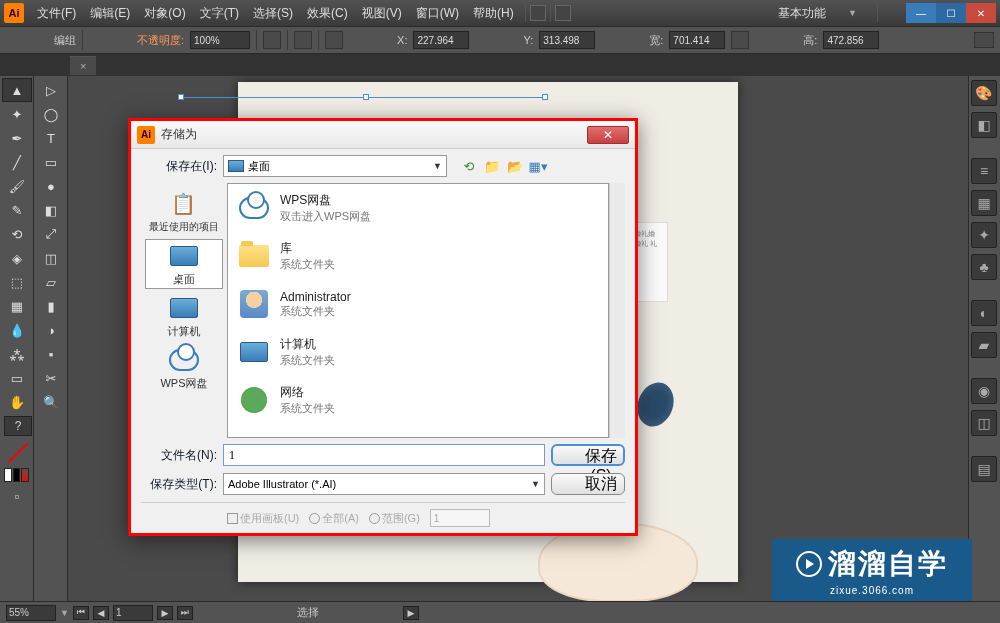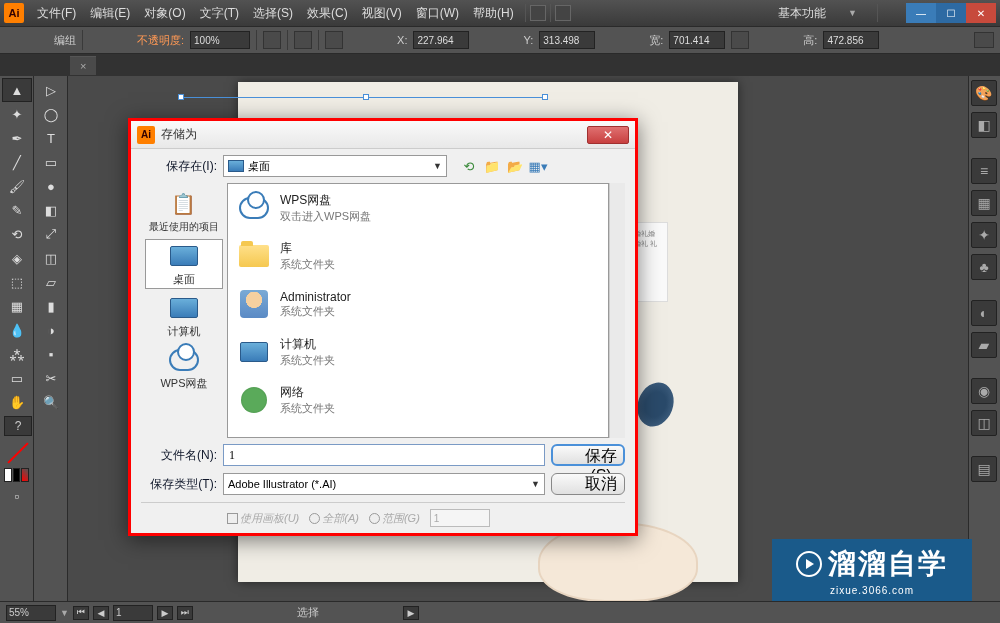--- a/index.html
+++ b/index.html
@@ -112,21 +112,21 @@
     .folder-draw::before { content: ''; position: absolute; top: -4px; left: 2px; width: 12px; height: 5px; background: #f5c850; border-radius: 2px 2px 0 0; }
     .user-draw { width: 28px; height: 28px; background: radial-gradient(circle at 50% 35%, #f5d0a0 35%, transparent 36%), linear-gradient(#7aaad5, #5a8ac5); border-radius: 4px; }
     .pc-draw { width: 28px; height: 20px; background: linear-gradient(#6aafda, #3a7cb8); border: 1px solid #2a5a8a; border-radius: 2px; }
     .net-draw { width: 26px; height: 26px; background: radial-gradient(circle, #5aaa5a 60%, #3a7a3a); border-radius: 50%; }
     .dlg-bottom { display: flex; gap: 6px; align-items: center; margin-bottom: 7px; }
     .dlg-bottom .dlg-label { width: 76px; }
     .filename-input { flex: 1; height: 22px; border: 1px solid #7a9ac5; background: #fff; font-size: 12px; padding: 0 5px; font-family: "SimSun"; }
     .dlg-btn { width: 74px; height: 22px; border: 1px solid #888; background: linear-gradient(#fafafa, #e0e0e0); font-size: 16px; border-radius: 6px; padding-left: 26px; }
     .dlg-btn.primary { border: 2px solid #4a90d9; }
     .dlg-footer { display: flex; align-items: center; gap: 10px; padding: 6px 0 0 86px; border-top: 1px solid #ccc; font-size: 11px; color: #555; }
-    .dlg-footer .disabled { color: #aaa; font-style: italic; }
+    .dlg-footer .disabled { color: #aaa; }
     .radio-sm { width: 11px; height: 11px; border: 1px solid #999; border-radius: 50%; display: inline-block; vertical-align: middle; margin-right: 2px; background: #eee; }
     .check-sm { width: 11px; height: 11px; border: 1px solid #999; display: inline-block; vertical-align: middle; margin-right: 2px; background: #eee; }
     .range-input { width: 60px; height: 18px; border: 1px solid #bbb; background: #f5f5f5; font-size: 10px; padding: 0 3px; color: #aaa; }
     .scrollbar-v { width: 16px; background: #eaeaea; border-left: 1px solid #ccc; }
   </style>
 </head>
 <body>
 
 <div class="title-bar">
   <div class="ai-logo">Ai</div>

